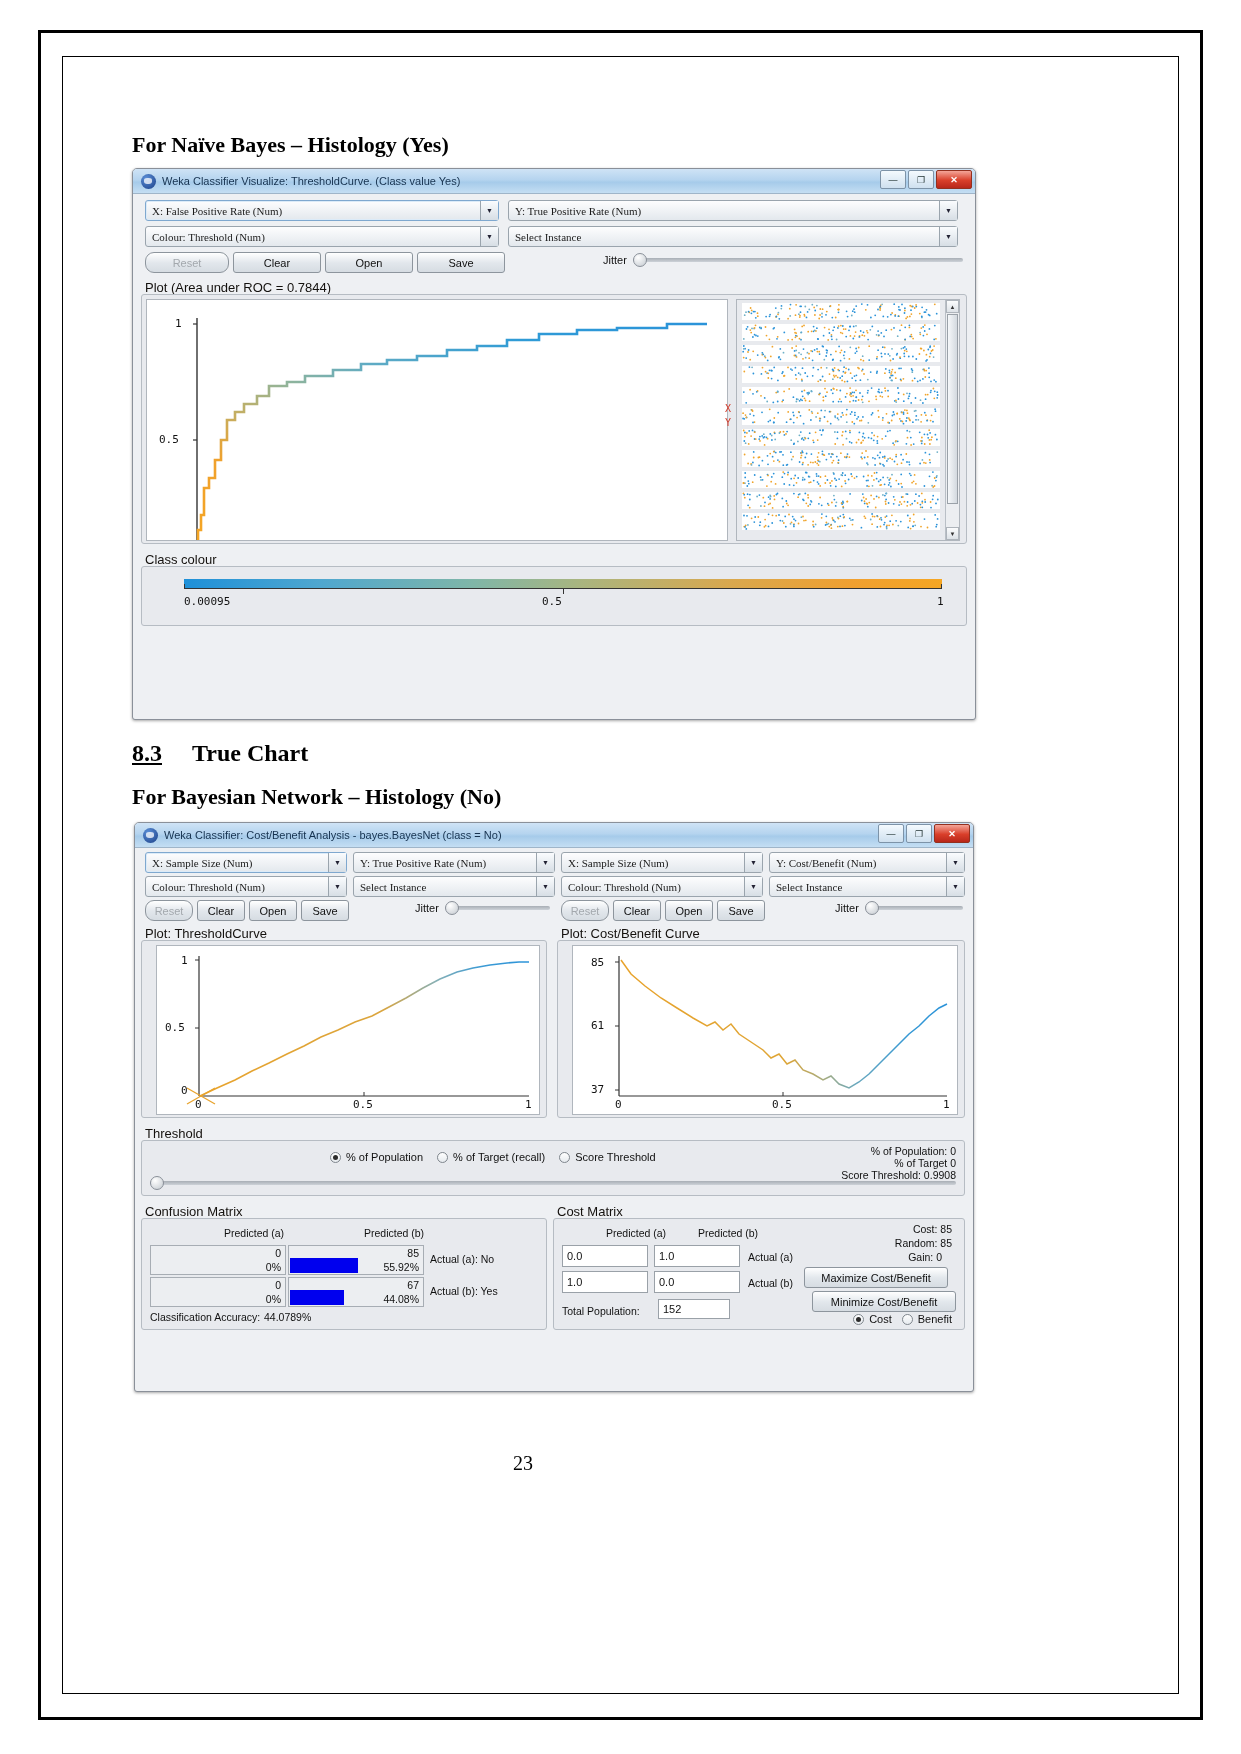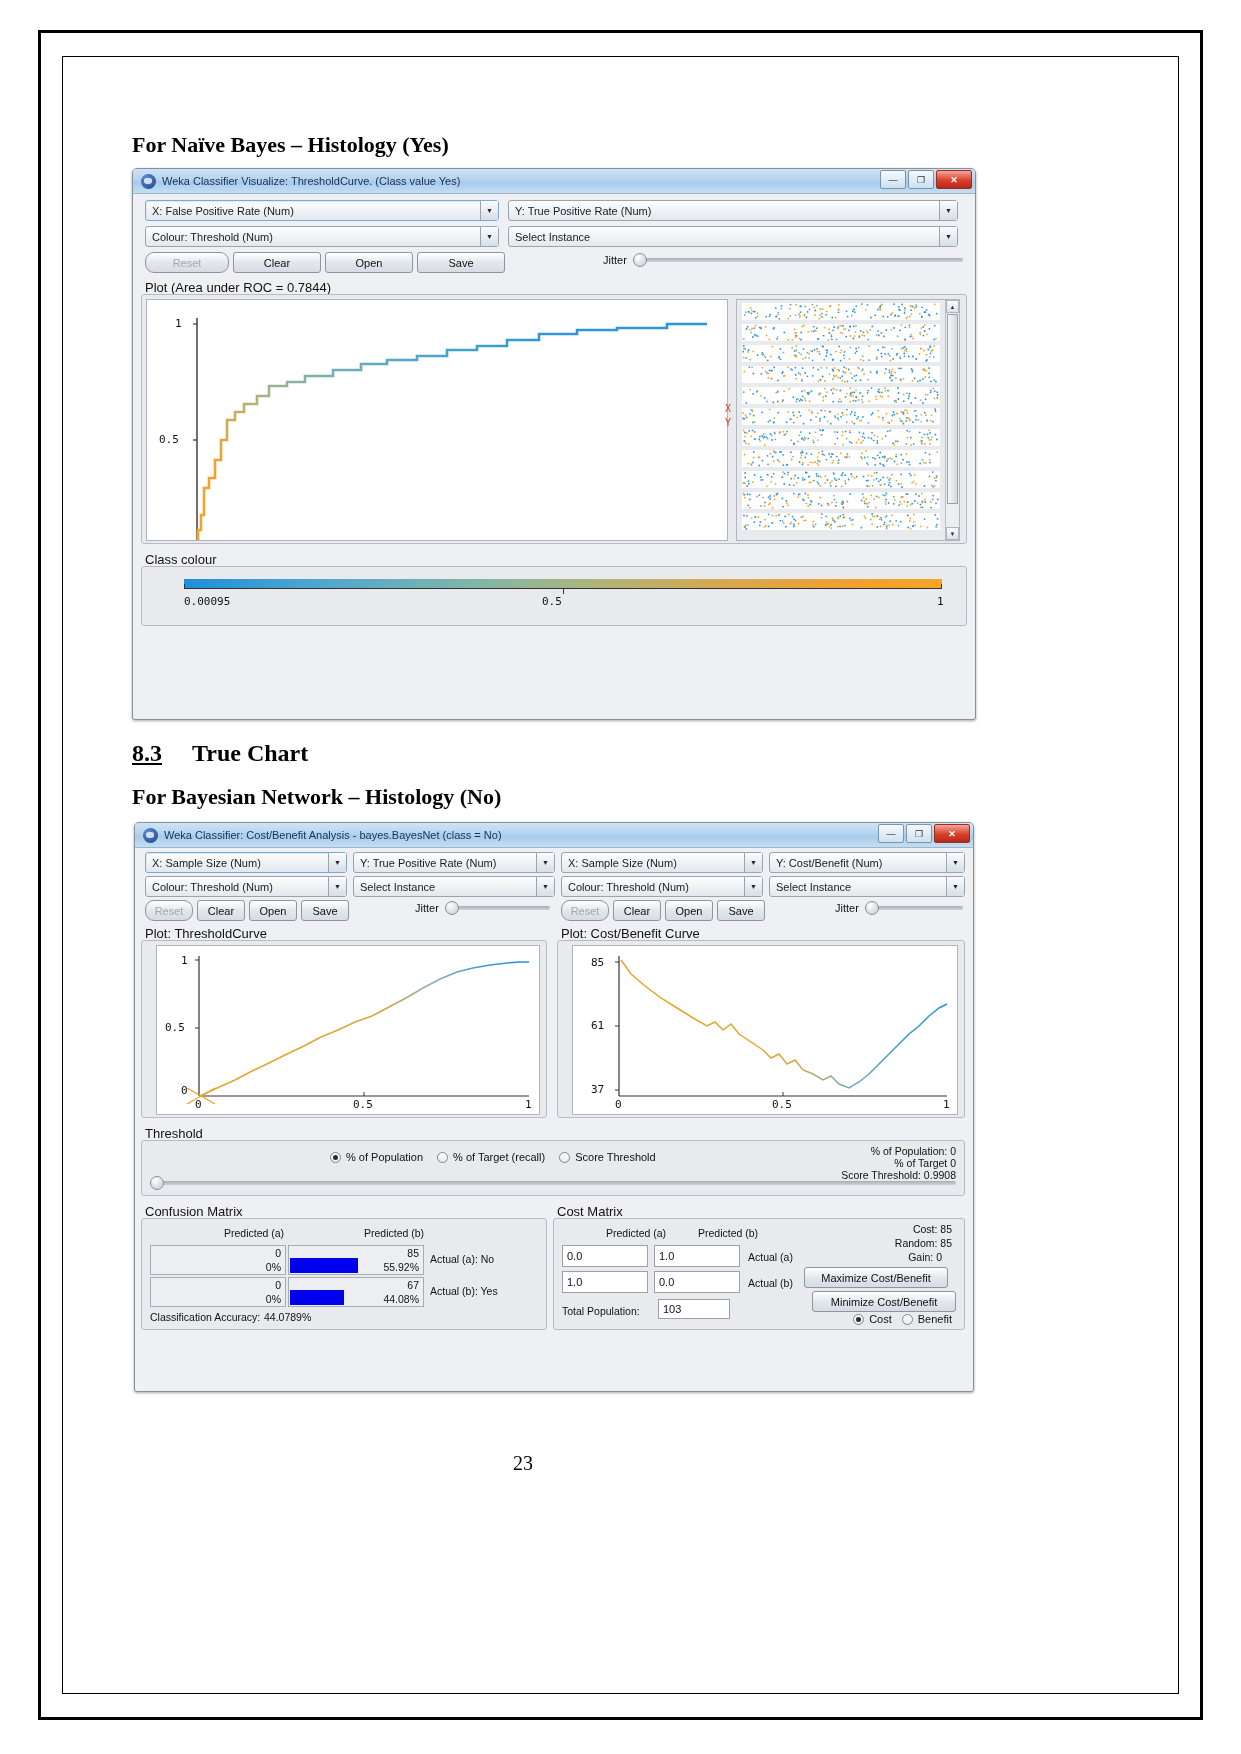--- a/index.html
+++ b/index.html
@@ -89,21 +89,21 @@
     position:relative;
   }
   .combo.sel{ border-color:#7fa8cf; box-shadow:inset 0 0 0 1px #dcebf8; }
   .combo .arrow{
     position:absolute; right:0; top:0; bottom:0; width:17px;
     border-left:1px solid #9aa4ad;
     background:linear-gradient(to bottom,#fafcfe,#d7dee5);
     display:flex;align-items:center;justify-content:center;
     font-size:7px; color:#223;
   }
-  .combo .txt{ overflow:hidden; white-space:nowrap; }
+  .combo .txt{ overflow:hidden; white-space:nowrap;font-family:Liberation Serif, serif; }
   .btn{
     height:21px; box-sizing:border-box;
     border:1px solid #8d959d; border-radius:3px;
     background:linear-gradient(to bottom,#ffffff,#e2e7ec 52%,#d6dce2);
     font-size:11px; color:#111;
     display:flex;align-items:center;justify-content:center;
   }
   .btn.disabled{ color:#a3a8ad;border-radius:9px; }
   .jitter-wrap{ display:flex; align-items:center; gap:6px; }
   .jitter-lbl{ font-size:11px; color:#111; }
@@ -1846,21 +1846,21 @@
 
         <div class="whitefield" style="position:absolute;left:8px;top:26px;width:86px;height:22px;">0.0</div>
         <div class="whitefield" style="position:absolute;left:100px;top:26px;width:86px;height:22px;">1.0</div>
         <span class="smalltxt" style="position:absolute;left:194px;top:32px;">Actual (a)</span>
 
         <div class="whitefield" style="position:absolute;left:8px;top:52px;width:86px;height:22px;">1.0</div>
         <div class="whitefield" style="position:absolute;left:100px;top:52px;width:86px;height:22px;">0.0</div>
         <span class="smalltxt" style="position:absolute;left:194px;top:58px;">Actual (b)</span>
 
         <span class="smalltxt" style="position:absolute;left:8px;top:86px;">Total Population:</span>
-        <div class="whitefield" style="position:absolute;left:104px;top:80px;width:72px;height:20px;">103</div>
+        <div class="whitefield" style="position:absolute;left:104px;top:80px;width:72px;height:20px;">152</div>
 
         <span class="smalltxt" style="position:absolute;right:12px;top:4px;">Cost: 85</span>
         <span class="smalltxt" style="position:absolute;right:12px;top:18px;">Random: 85</span>
         <span class="smalltxt" style="position:absolute;right:22px;top:32px;">Gain: 0</span>
 
         <div class="btn" style="position:absolute;right:16px;top:48px;width:144px;">Maximize Cost/Benefit</div>
         <div class="btn" style="position:absolute;right:8px;top:72px;width:144px;">Minimize Cost/Benefit</div>
 
         <div style="position:absolute;right:12px;bottom:4px;display:flex;gap:10px;">
           <span class="radio-item">

